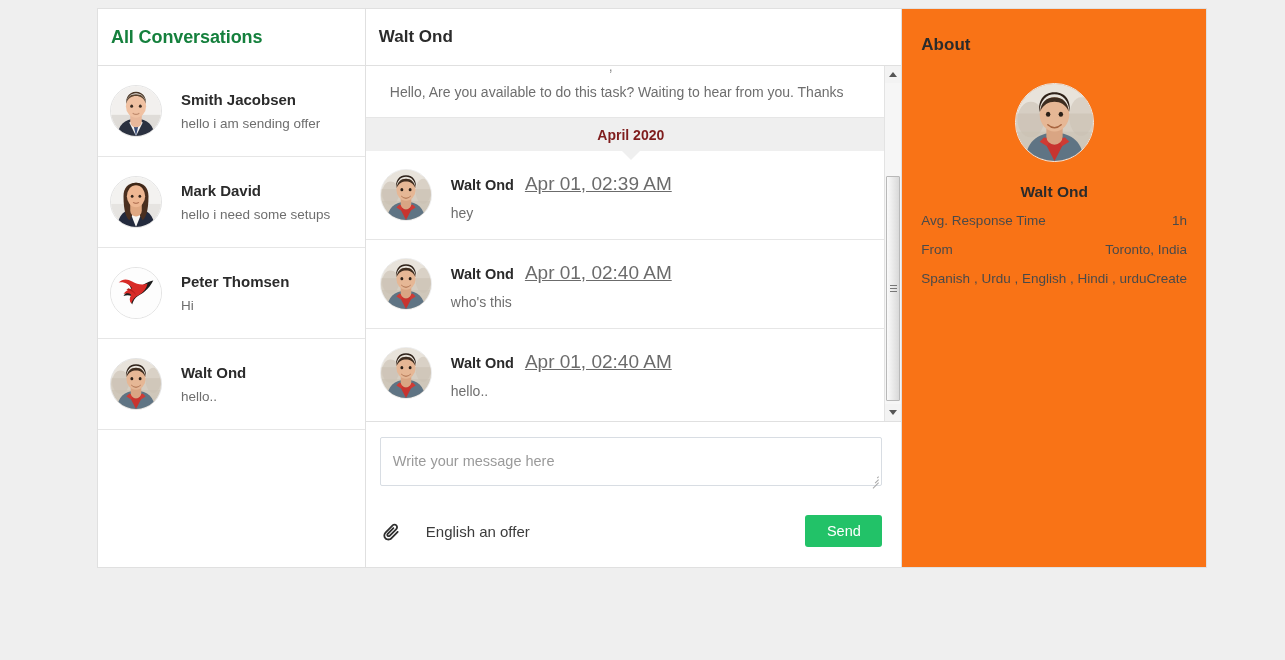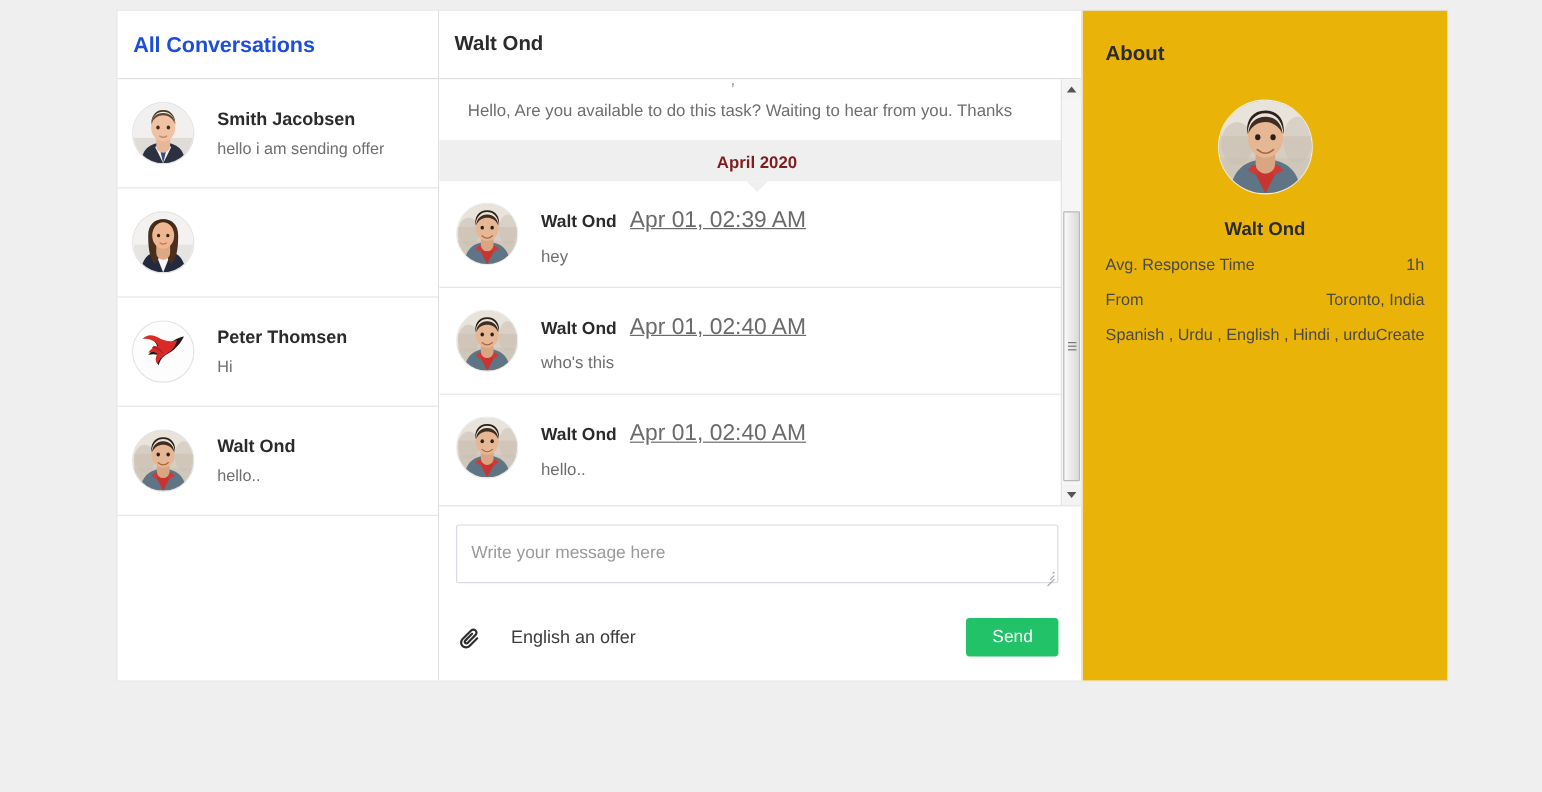--- a/index.html
+++ b/index.html
@@ -30,21 +30,21 @@
   .conv-header {
     height: 57px;
     border-bottom: 1px solid #e0e0e0;
     display: flex;
     align-items: center;
     padding: 0 0 0 13px;
   }
   .conv-header-title {
     font-size: 18px;
     font-weight: bold;
-    color: #1d4ed8;
+    color: #15803d;
     letter-spacing: -0.1px;
   }
   .conv-list { flex: 1; overflow: hidden; }
   .conv-item {
     display: flex;
     align-items: center;
     height: 91px;
     padding: 0 12px;
     border-bottom: 1px solid #e6e6e6;
     cursor: pointer;
@@ -305,21 +305,21 @@
     font-family: "Liberation Sans", sans-serif;
     width: 77px;
     height: 32px;
     border-radius: 3px;
     cursor: pointer;
   }
 
   
   .about-panel {
     flex: 1;
-    background: #eab308;
+    background: #f97316;
     padding: 26px 19px 17px 19px;
   }
   .about-title {
     font-size: 17px;
     font-weight: bold;
     color: #2b2b2b;
     margin-bottom: 28px;
   }
   .about-avatar-wrap { display: flex; justify-content: center; }
   .about-avatar {
@@ -432,20 +432,24 @@
           <div class="conv-snippet">hello i am sending offer</div>
         </div>
       </div>
 
       <div class="conv-item">
         <div class="conv-avatar">
           <svg width="50" height="50" viewBox="0 0 52 52">
               <use href="#av-woman"></use>
             </svg>
         </div>
+        <div class="conv-text">
+          <div class="conv-name">Mark David</div>
+          <div class="conv-snippet">hello i need some setups</div>
+        </div>
       </div>
 
       <div class="conv-item">
         <div class="conv-avatar">
           <svg width="50" height="50" viewBox="0 0 52 52">
               <use href="#av-bird"></use>
             </svg>
         </div>
         <div class="conv-text">
           <div class="conv-name">Peter Thomsen</div>

